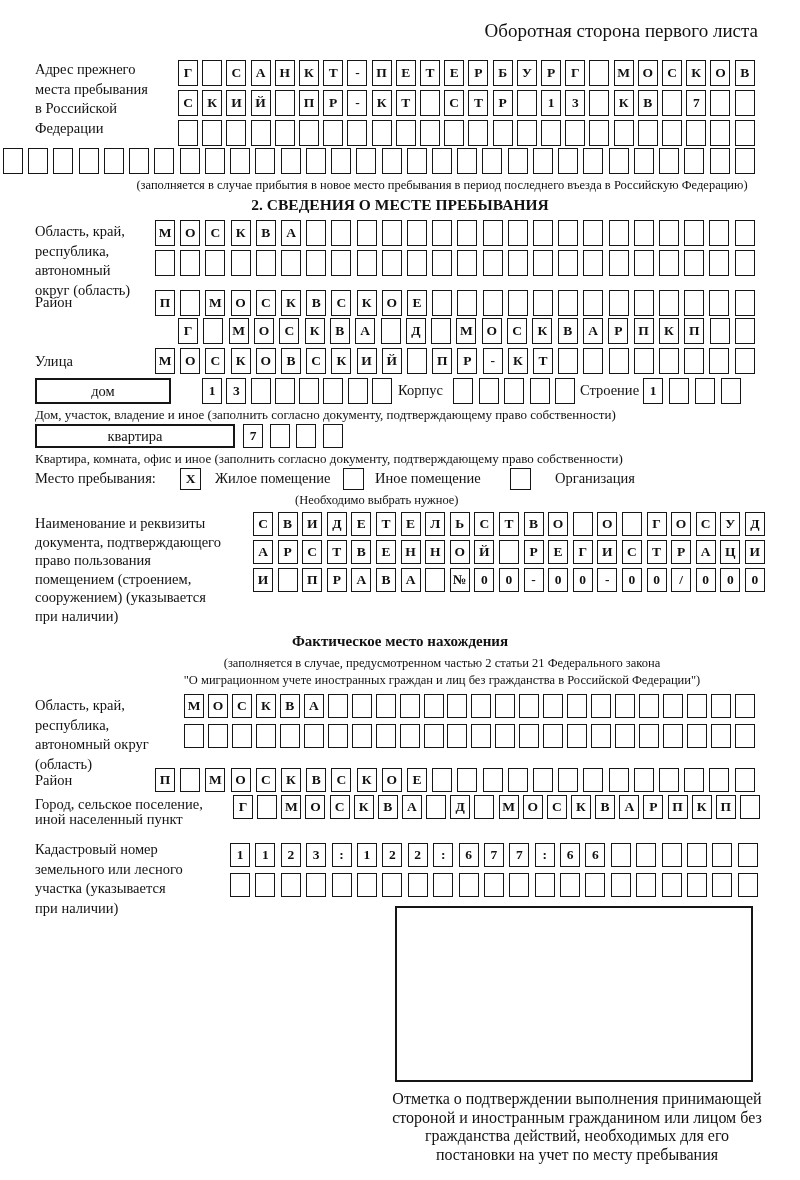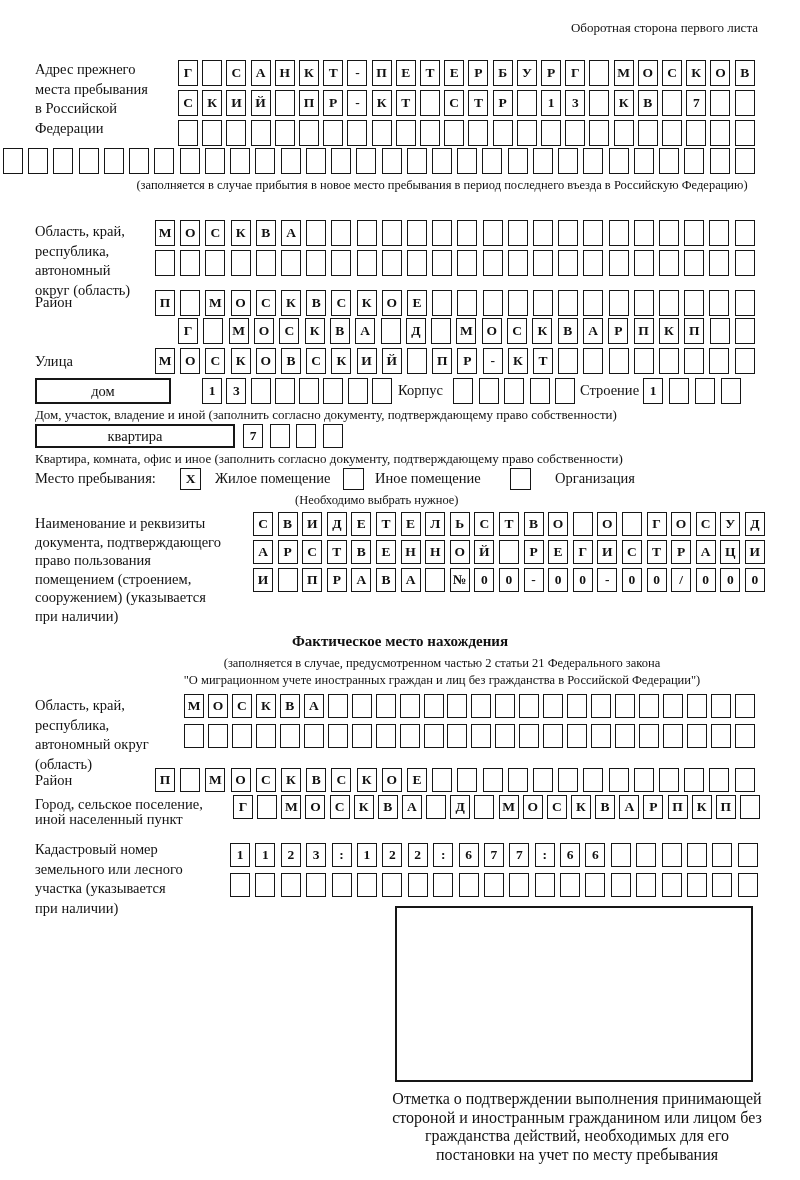--- a/index.html
+++ b/index.html
@@ -20,21 +20,21 @@
       display:flex;align-items:center;justify-content:center;font-size:13.5px;font-weight:bold;}
   .center{text-align:center;width:100%;}
   .stamp{border:2px solid #161616;box-sizing:border-box;background:#fff;}
   .cap{font-size:16px;line-height:18.5px;text-align:center;}
 </style>
 </head>
 <body>
 
 <div id="form">
 
-  <div class="abs" style="top:20px;right:42px;font-size:13px;">Оборотная сторона первого листа</div>
+  <div class="abs" style="top:20px;right:42px;font-size:19px;">Оборотная сторона первого листа</div>
 
   <div class="abs lbl" style="left:35px;top:60px;">Адрес прежнего
 места пребывания
 в Российской
 Федерации</div>
   <div class="abs boxrow cb-tall" style="left:178px;top:60px;width:577px;">
       <div class="cb">Г</div>
       <div class="cb"></div>
       <div class="cb">С</div>
       <div class="cb">А</div>
@@ -138,20 +138,21 @@
       <div class="cb"></div>
       <div class="cb"></div>
       <div class="cb"></div>
       <div class="cb"></div>
       <div class="cb"></div>
       <div class="cb"></div>
       <div class="cb"></div>
     </div>
   <div class="abs note center" style="top:178px;">(заполняется в случае прибытия в новое место пребывания в период последнего въезда в Российскую Федерацию)</div>
 
+  <div class="abs title" style="top:196px;">2. СВЕДЕНИЯ О МЕСТЕ ПРЕБЫВАНИЯ</div>
 
   <div class="abs lbl" style="left:35px;top:222px;">Область, край,
 республика,
 автономный
 округ (область)</div>
   <div class="abs boxrow cb-tall" style="left:155px;top:220px;width:600px;">
       <div class="cb">М</div>
       <div class="cb">О</div>
       <div class="cb">С</div>
       <div class="cb">К</div>
@@ -306,21 +307,21 @@
         <div class="cb"></div>
       </div>
     <div class="abs" style="left:545px;top:4px;font-size:14.5px;">Строение</div>
     <div class="boxrow abs cb-tall" style="left:608px;top:0;width:98px;">
         <div class="cb">1</div>
         <div class="cb"></div>
         <div class="cb"></div>
         <div class="cb"></div>
       </div>
   </div>
-  <div class="abs" style="left:35px;top:407px;font-size:13px;">Дом, участок, владение и иной (заполнить согласно документу, подтверждающему право собственности)</div>
+  <div class="abs" style="left:35px;top:407px;font-size:13px;">Дом, участок, владение и иное (заполнить согласно документу, подтверждающему право собственности)</div>
 
   <div class="abs" style="left:35px;top:424px;height:24px;right:45px;">
     <div class="widebox abs" style="left:0;top:0;width:200px;height:24px;">квартира</div>
     <div class="boxrow abs" style="left:208px;top:0;width:100px;">
         <div class="cb">7</div>
         <div class="cb"></div>
         <div class="cb"></div>
         <div class="cb"></div>
       </div>
   </div>

